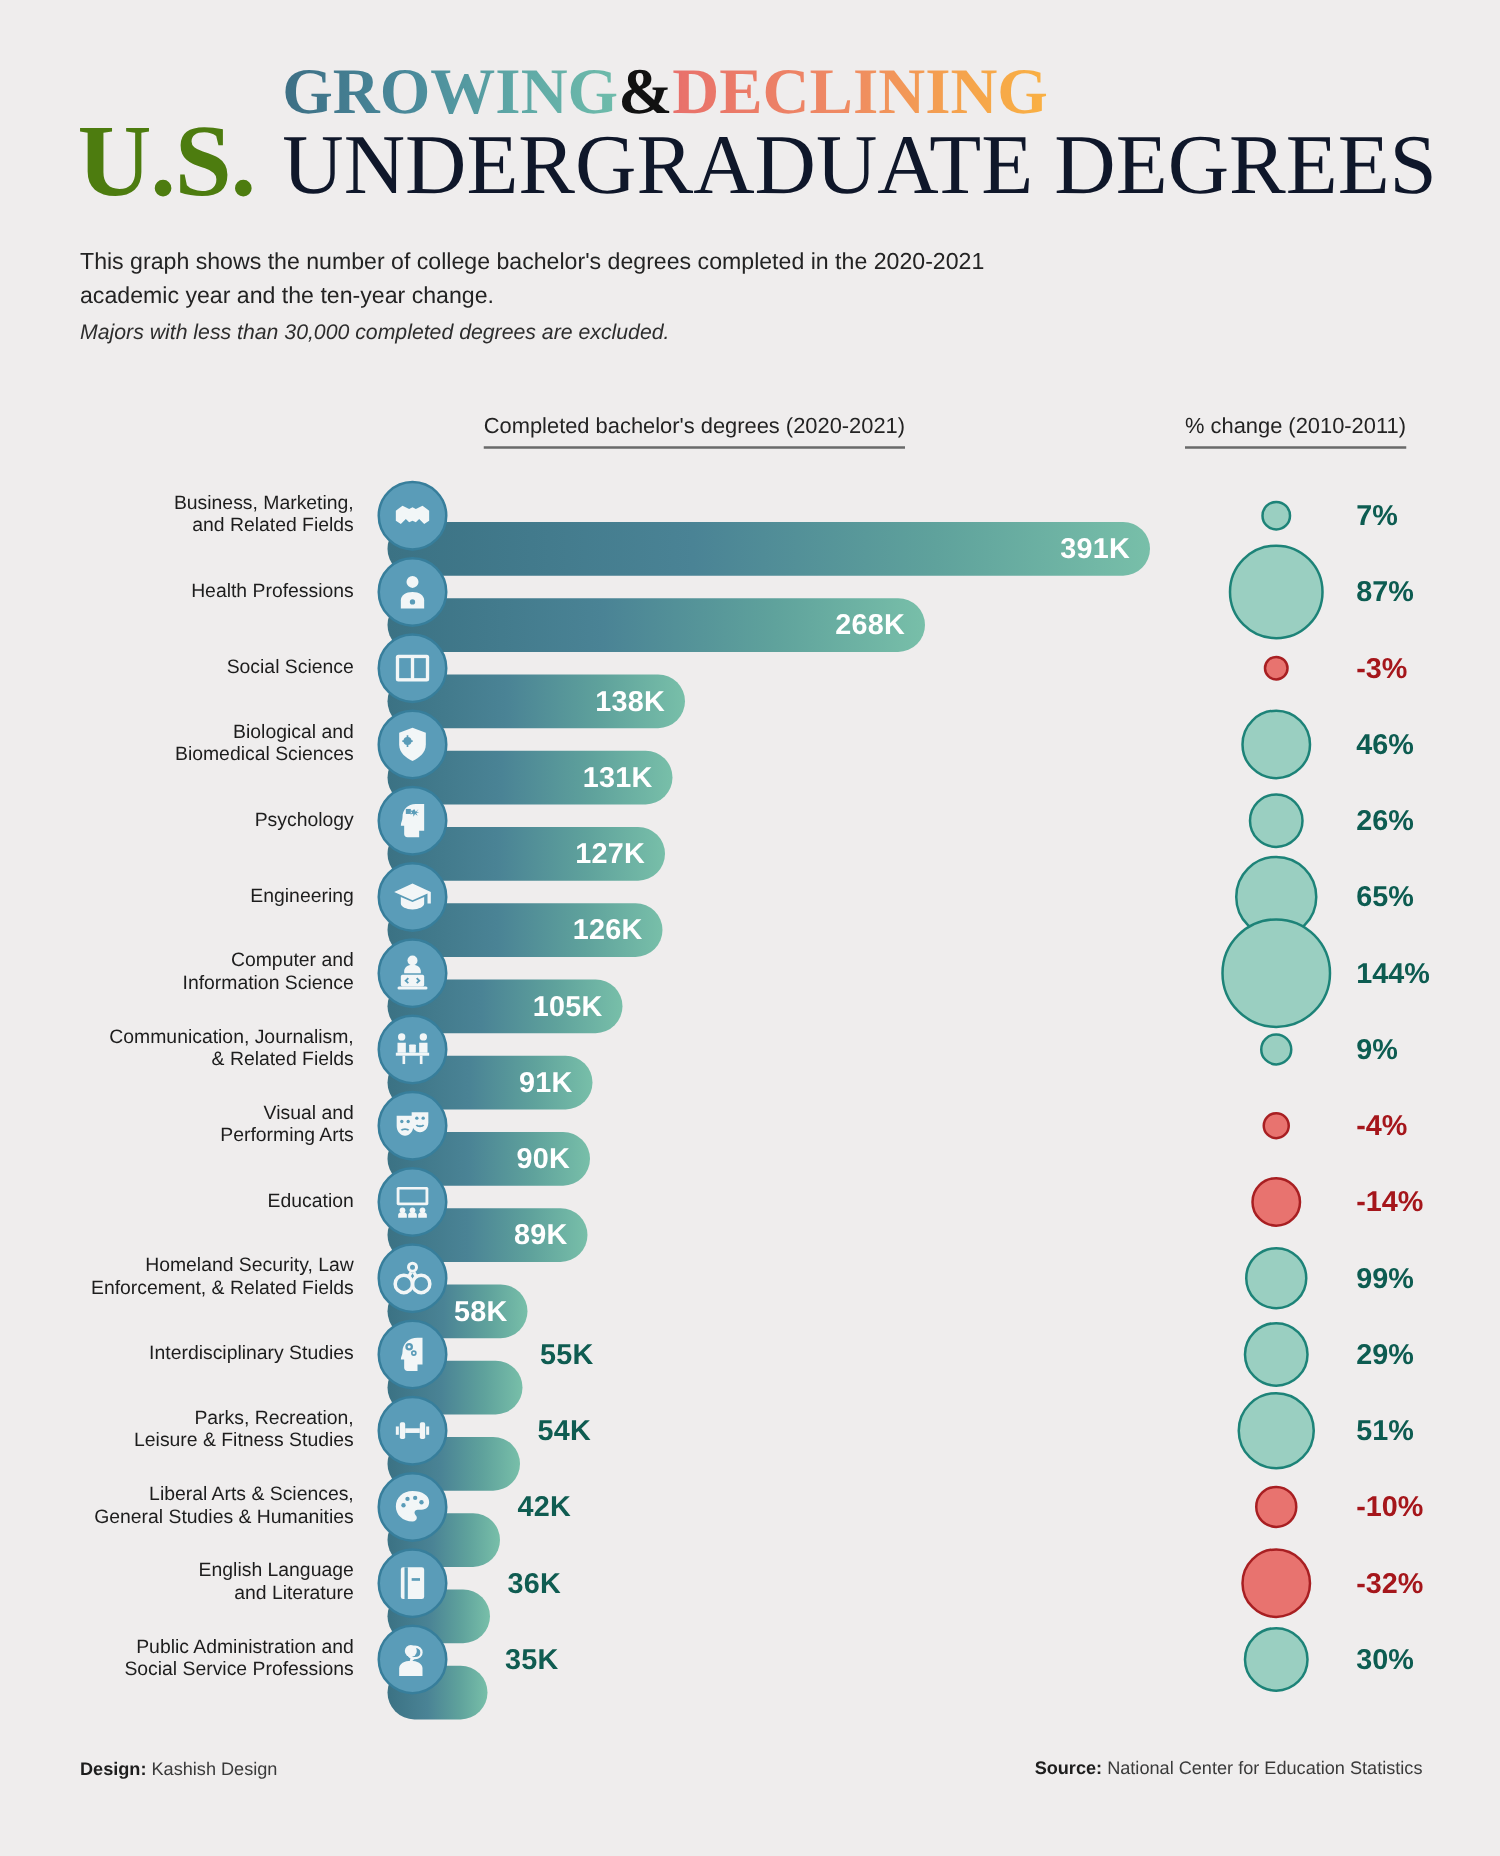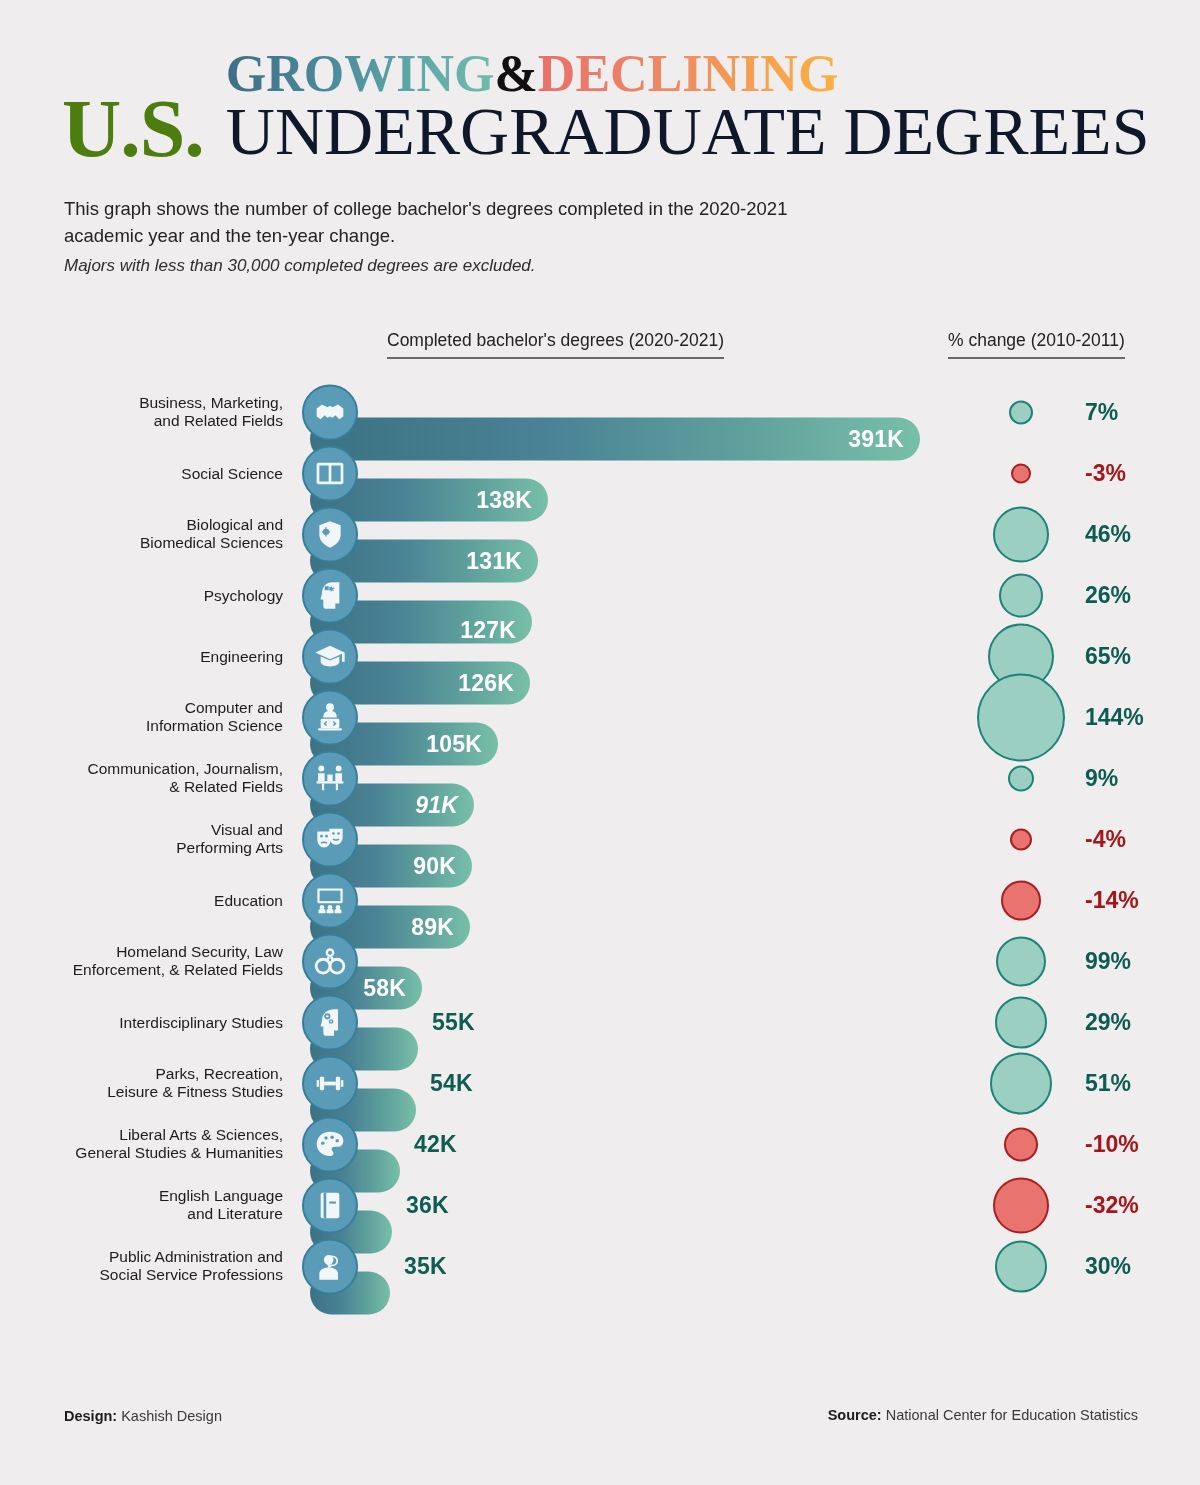--- a/index.html
+++ b/index.html
@@ -158,20 +158,41 @@
           </svg>
         </div>
       </div>
       <div class="pctwrap">
         <div class="circle pos" style="width: 24px; height: 24px;"></div>
         <div class="pctval pos">7%</div>
       </div>
     </div>
     <div class="row">
       <div class="rowlabel">
+        <div>Health Professions</div>
+      </div>
+      <div class="barwrap" style="width: 430px;">
+        <div class="bar" style="width: 430px;">
+          <span class="barval">268K</span>
+        </div>
+        <div class="icon-circle">
+          <svg viewBox="0 0 24 24">
+            <circle cx="12" cy="6" r="3.6"></circle>
+            <path d="M5 22v-5c0-3 3-5 7-5s7 2 7 5v5z"></path>
+            <circle cx="12" cy="18" r="1.6" fill="#5a9cb8"></circle>
+          </svg>
+        </div>
+      </div>
+      <div class="pctwrap">
+        <div class="circle pos" style="width: 76px; height: 76px;"></div>
+        <div class="pctval pos">87%</div>
+      </div>
+    </div>
+    <div class="row">
+      <div class="rowlabel">
         <div>Social Science</div>
       </div>
       <div class="barwrap" style="width: 238px;">
         <div class="bar" style="width: 238px;">
           <span class="barval">138K</span>
         </div>
         <div class="icon-circle">
           <svg viewBox="0 0 24 24">
             <rect x="2" y="4" width="20" height="16" rx="1.5"></rect>
             <rect x="4" y="6" width="7" height="12" fill="#5a9cb8"></rect>
@@ -204,21 +225,21 @@
       <div class="pctwrap">
         <div class="circle pos" style="width: 56px; height: 56px;"></div>
         <div class="pctval pos">46%</div>
       </div>
     </div>
     <div class="row">
       <div class="rowlabel">
         <div>Psychology</div>
       </div>
       <div class="barwrap" style="width: 222px;">
-        <div class="bar" style="width: 222px; align-items: flex-end;">
+        <div class="bar" style="width: 222px;">
           <span class="barval">127K</span>
         </div>
         <div class="icon-circle">
           <svg viewBox="0 0 24 24">
             <path d="M14 2c-5 0-8 3.5-8 8 0 2-1 3-1 5h2v5c0 1 .7 2 2 2h7v-4h3V2z"></path>
             <rect x="8" y="5" width="3" height="3" fill="#5a9cb8"></rect>
             <path d="M13 5l1 1.6L15.6 5 14.5 6.6 16 7l-1.8.4.9 1.6-1.6-1-.9 1.6-.2-1.8-1.7.5 1.1-1.4-1.5-.9 1.8-.1z" fill="#5a9cb8"></path>
           </svg>
         </div>
       </div>
@@ -270,21 +291,21 @@
         <div class="circle pos" style="width: 88px; height: 88px;"></div>
         <div class="pctval pos">144%</div>
       </div>
     </div>
     <div class="row">
       <div class="rowlabel">
         <div>Communication, Journalism,</div>
         <div>&amp; Related Fields</div>
       </div>
       <div class="barwrap" style="width: 164px;">
-        <div class="bar" style="width: 164px; font-style: italic;">
+        <div class="bar" style="width: 164px;">
           <span class="barval">91K</span>
         </div>
         <div class="icon-circle">
           <svg viewBox="0 0 24 24">
             <circle cx="5.5" cy="4.5" r="2.2"></circle>
             <path d="M3 8h5v6H3z"></path>
             <circle cx="18.5" cy="4.5" r="2.2"></circle>
             <path d="M16 8h5v6h-5z"></path>
             <rect x="2" y="14" width="20" height="1.8"></rect>
             <rect x="6" y="15.8" width="1.6" height="5"></rect>

